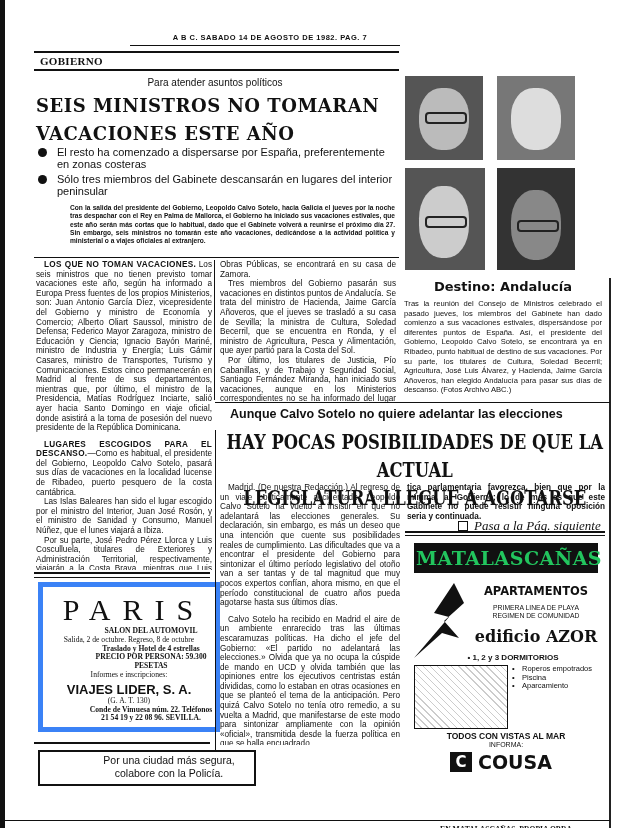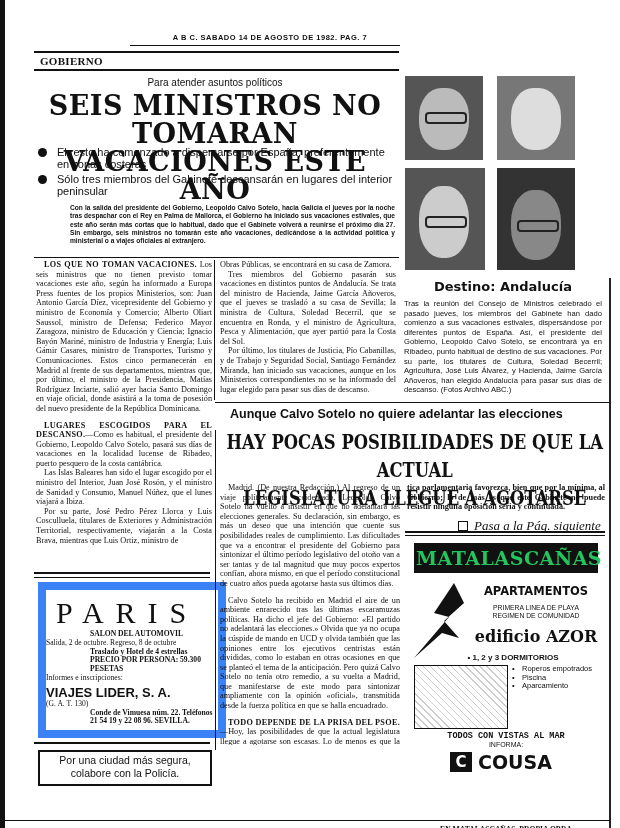--- a/index.html
+++ b/index.html
@@ -3,35 +3,35 @@
 <meta charset="utf-8">
 <style>
   html, body { margin:0; padding:0; }
   body { width:620px; height:828px; background:#fff; position:relative; overflow:hidden; color:#111; font-family:"Liberation Serif", serif; }
   .leftbar { position:absolute; left:0; top:0; width:5px; height:828px; background:#111; }
   .rightbar { position:absolute; left:609px; top:278px; width:2px; height:550px; background:#222; }
   .folio { position:absolute; left:130px; top:33px; width:280px; text-align:center; font-family:"Liberation Sans", sans-serif; font-size:7.5px; font-weight:bold; letter-spacing:0.5px; }
   .rule { position:absolute; background:#111; }
   .section { position:absolute; left:40px; top:55px; font-family:"Liberation Serif", serif; font-weight:bold; font-size:11px; letter-spacing:0.3px; }
   .kicker { position:absolute; left:40px; top:77px; width:350px; text-align:center; font-family:"Liberation Sans", sans-serif; font-size:10px; }
-  .headline { position:absolute; left:36px; top:92px; width:358px; text-align:center; font-family:"DejaVu Serif", serif; font-weight:bold; font-size:27px; line-height:28px; letter-spacing:0.5px; }
+  .headline { position:absolute; left:36px; top:92px; width:358px; text-align:left; font-family:"DejaVu Serif", serif; font-weight:bold; font-size:18px; line-height:28px; letter-spacing:0.5px; }
   .bullets { position:absolute; left:38px; top:146px; width:356px; font-family:"Liberation Sans", sans-serif; font-size:11px; line-height:12px; }
   .bullets .b { display:flex; margin-bottom:3px; }
   .bullets .dot { width:9px; height:9px; border-radius:50%; background:#111; margin:2px 10px 0 0; flex:none; }
   .lead { position:absolute; left:70px; top:204px; width:325px; font-family:"Liberation Sans", sans-serif; font-size:6.6px; line-height:8.3px; font-weight:bold; text-align:justify; }
-  .col { position:absolute; font-family:Liberation Serif, serif; font-size:8.2px; line-height:9.6px; text-align:justify; }
+  .col { position:absolute; font-family:Liberation Sans, sans-serif; font-size:8.2px; line-height:9.6px; text-align:justify; }
   .col p { margin:0; text-indent:8px; }
   .col .subhead { font-weight:bold; letter-spacing:0.3px; }
   .col .gap { height:7px; }
-  .ad-paris { position:absolute; left:38px; top:582px; width:172px; height:140px; border:8px solid #3b82f6; text-align:left; }
+  .ad-paris { position:absolute; left:38px; top:582px; width:172px; height:140px; border:5px solid #3b82f6; text-align:center; }
   .ad-paris .big { font-family:"Liberation Serif", serif; font-size:30px; letter-spacing:12px; margin-top:6px; margin-left:10px; }
   .ad-paris .t { font-family:"Liberation Serif", serif; font-size:7.6px; line-height:8.8px; }
   .ad-paris .tb { font-weight:bold;padding-left:44px; }
   .ad-paris .lider { font-family:"Liberation Sans", sans-serif; font-size:13px; font-weight:bold; margin-top:2px; }
-  .ad-police { position:absolute; left:38px; top:750px; width:170px; height:30px; border:2px solid #111; text-align:center; font-family:"Liberation Sans", sans-serif; font-size:10.5px; line-height:12.5px; padding-top:2px; }
+  .ad-police { position:absolute; left:38px; top:750px; width:170px; height:30px; border:2px solid #111; text-align:center; font-family:"Liberation Sans", sans-serif; font-size:10.5px; line-height:12.5px; padding-top:2px;padding-left:44px; }
   .photos { position:absolute; left:405px; top:76px; width:205px; height:196px; }
   .photo { position:absolute; width:78px; height:84px; background:#555; overflow:hidden; }
   .photo .face { position:absolute; left:14px; top:12px; width:50px; height:62px; border-radius:45%; background:#bbb; }
   .photo .glasses { position:absolute; left:20px; top:36px; width:38px; height:8px; border:2px solid #222; border-radius:4px; }
   .destino-title { position:absolute; left:403px; top:279px; width:200px; text-align:center; font-family:"DejaVu Sans", sans-serif; font-weight:bold; font-size:13px; }
   .destino-body { position:absolute; left:404px; top:299px; width:198px; font-family:"Liberation Sans", sans-serif; font-size:7.6px; line-height:9.6px; text-align:justify; }
   .deck2 { position:absolute; left:230px; top:407px; width:380px; font-family:"Liberation Sans", sans-serif; font-weight:bold; font-size:12.5px; }
   .headline2 { position:absolute; left:218px; top:428px; width:392px; text-align:center; font-family:"DejaVu Serif", serif; font-weight:bold; font-size:20px; line-height:28px; transform:scaleX(0.82); transform-origin:left top; width:480px; }
   .continue { position:absolute; left:458px; top:518px; font-family:"Liberation Serif", serif; font-style:italic; font-size:13px; }
   .continue .box { display:inline-block; width:8px; height:8px; border:1px solid #111; margin-right:6px; vertical-align:-1px; }
@@ -39,21 +39,21 @@
   .mata-title { background:#111; color:#22c55e; font-family:"DejaVu Serif", serif; font-weight:bold; font-size:19px; padding:4px 2px; letter-spacing:0.5px; margin:0 6px; }
   .mata-bird { position:absolute; left:6px; top:40px; width:55px; height:75px; }
   .mata-apt { position:absolute; left:62px; top:41px; width:132px; font-family:"DejaVu Sans", sans-serif; font-weight:bold; font-size:11.5px; }
   .mata-sub { position:absolute; left:62px; top:61px; width:132px; font-family:"Liberation Sans", sans-serif; font-size:6.8px; line-height:8px; }
   .mata-azor { position:absolute; left:62px; top:84px; width:132px; font-family:"DejaVu Serif", serif; font-weight:bold; font-size:16px; }
   .mata-rooms { position:absolute; left:20px; top:110px; width:170px; font-family:"Liberation Sans", sans-serif; font-weight:bold; font-size:8px; }
   .mata-plan { position:absolute; left:6px; top:122px; width:92px; height:62px; border:1px solid #111; background:repeating-linear-gradient(45deg,#fff 0 4px,#ccc 4px 5px); }
   .mata-feat { position:absolute; left:104px; top:122px; width:90px; text-align:left; font-family:"Liberation Sans", sans-serif; font-size:7.5px; line-height:8.5px; }
   .mata-feat .f { display:flex; }
   .mata-feat .f span.d { width:10px; flex:none; font-weight:bold; }
-  .mata-vistas { position:absolute; left:0; top:188px; width:196px; font-family:Liberation Mono, monospace; font-weight:bold; font-size:8.5px; }
+  .mata-vistas { position:absolute; left:0; top:188px; width:196px; font-family:Liberation Sans, sans-serif; font-weight:bold; font-size:8.5px; }
   .mata-inf { position:absolute; left:0; top:198px; width:196px; font-family:"Liberation Sans", sans-serif; font-size:7px; }
   .mata-cousa { position:absolute; left:42px; top:208px; width:120px; font-family:"DejaVu Sans", sans-serif; font-weight:bold; font-size:19px; display:flex; align-items:center; gap:6px; }
   .mata-cousa .logo { width:22px; height:20px; background:#111; color:#fff; font-size:15px; line-height:20px; text-align:center; }
   .mata-addr { position:absolute; left:0; top:232px; width:196px; font-family:"Liberation Serif", serif; font-size:7.2px; line-height:8px; font-weight:bold; }
   .mata-foot { position:absolute; left:0; top:250px; width:196px; font-family:"Liberation Serif", serif; font-weight:bold; font-size:7.6px;margin-top:32px; }
 </style>
 </head>
 <body>
 
 <div class="leftbar"></div>

